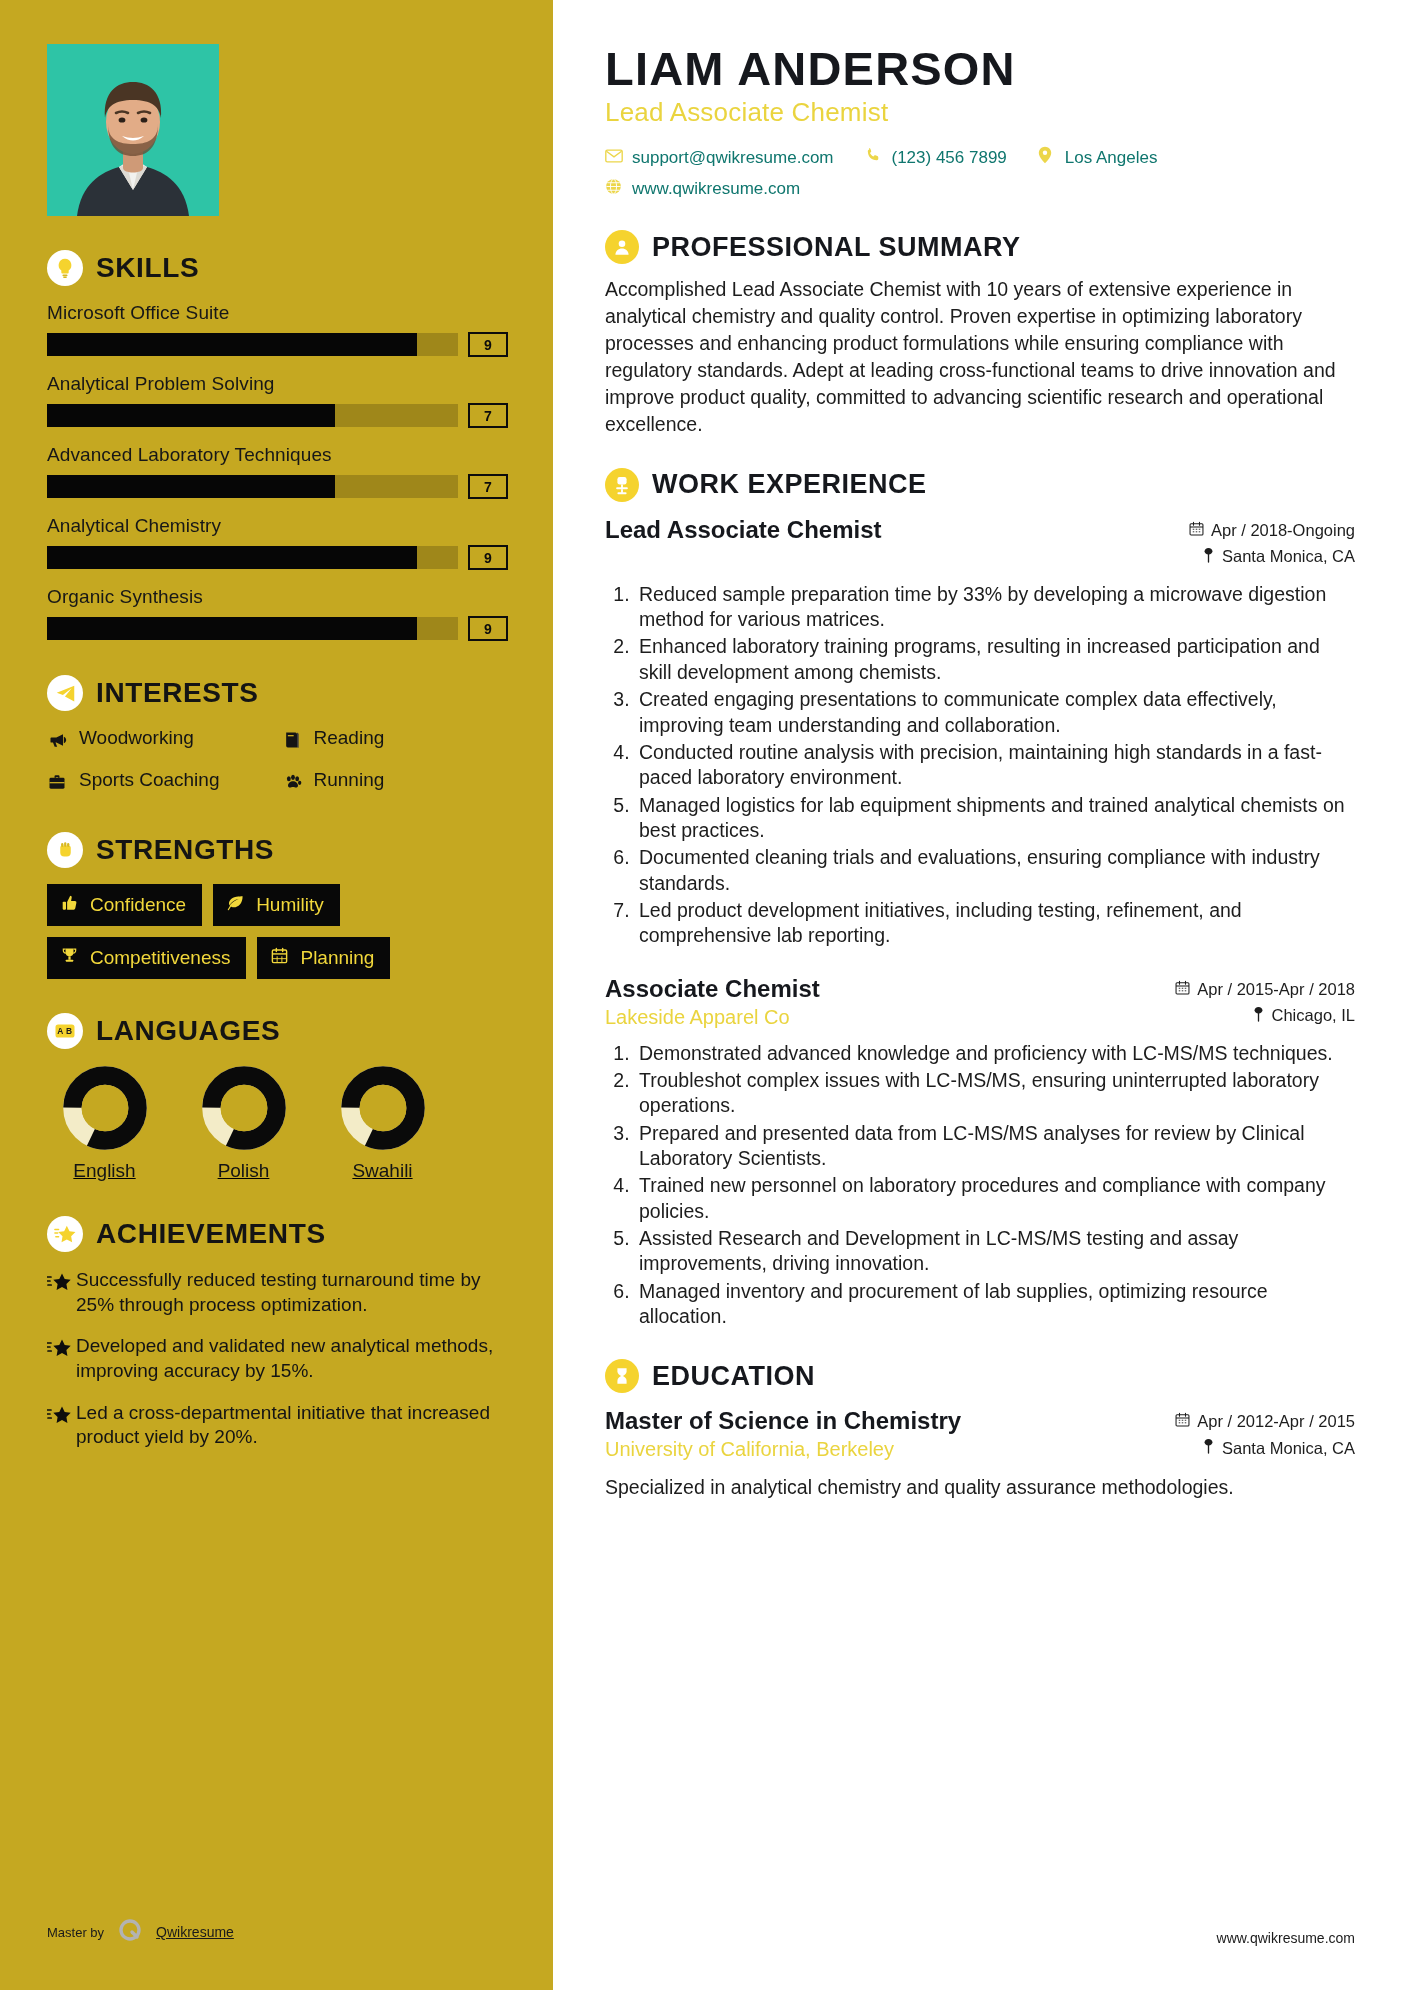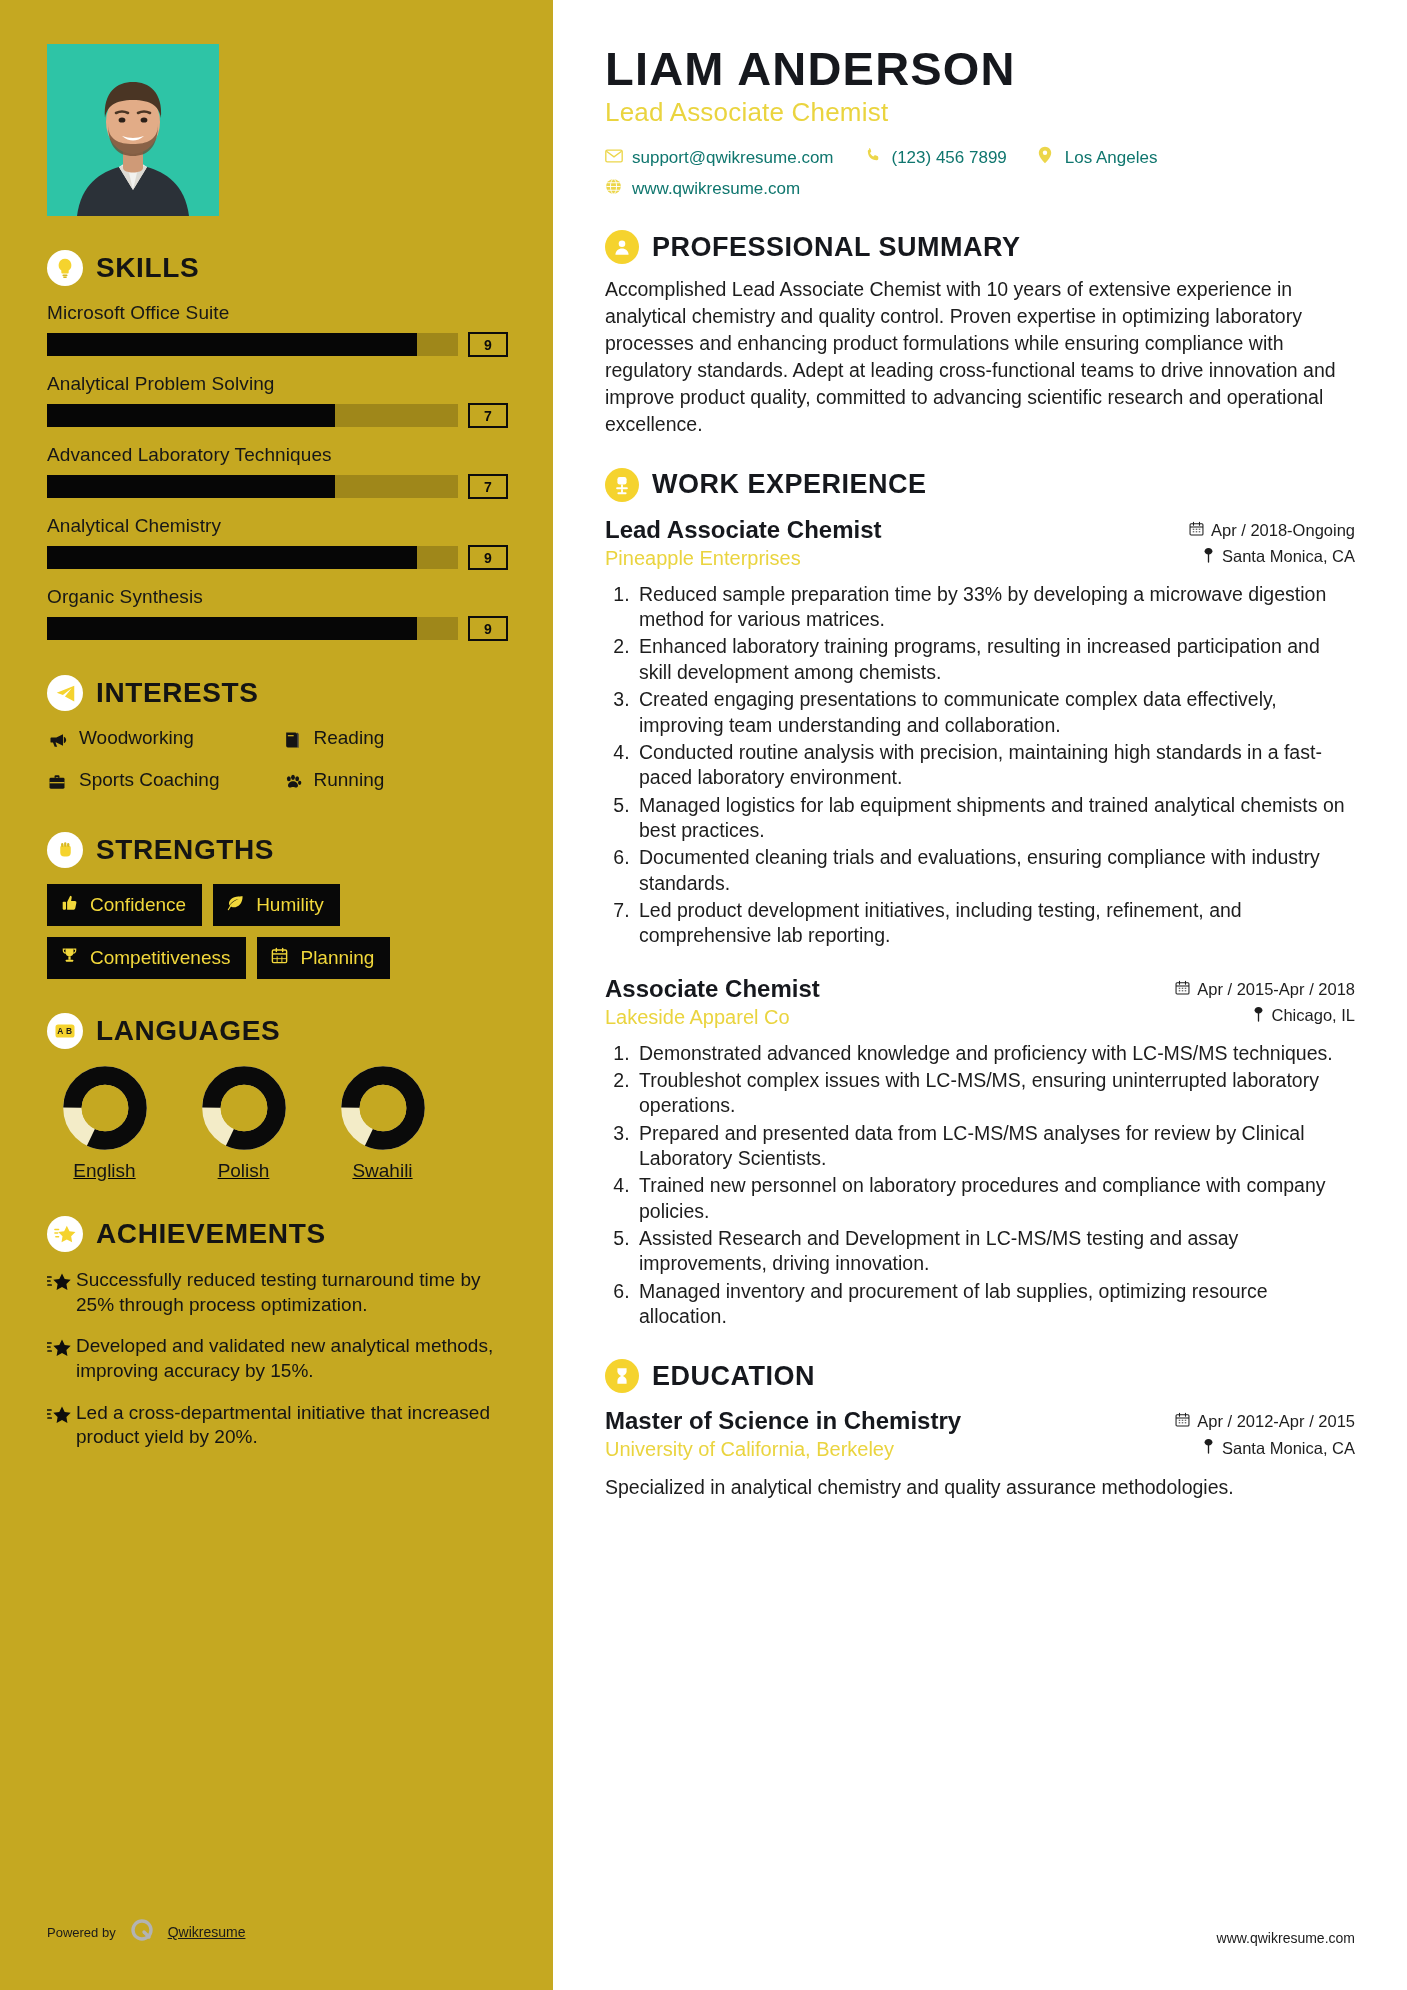--- a/index.html
+++ b/index.html
@@ -568,21 +568,21 @@
                 <path d="M15 1.5l2.7 5.4 6 .8-4.3 4.2 1 6-5.4-2.8-5.4 2.8 1-6-4.3-4.2 6-.8z" fill="#0d0d0d"></path>
                 <path d="M0 5h4M0 9h3M1 13h3.2" stroke="#0d0d0d" stroke-width="1.7" stroke-linecap="round"></path>
               </svg>
           </span>
           <span class="ach-text">Led a cross-departmental initiative that increased product yield by 20%.</span>
         </div>
       </div>
     </section>
 
     <div class="footer-left">
-      <span class="powered">Powered by</span>
+      <span class="powered">Master by</span>
       <span>
         <svg width="24" height="24" viewBox="0 0 24 24">
             <circle cx="12" cy="12" r="9" fill="none" stroke="#b3b3b3" stroke-width="3.4"></circle>
             <path d="M14 14l5 5" stroke="#b3b3b3" stroke-width="3.4" stroke-linecap="round"></path>
           </svg>
       </span>
       <a class="qwik-link" href="#">Qwikresume</a>
     </div>
   </aside>
 
@@ -658,21 +658,20 @@
               <path d="M8 21h8" stroke="#ffffff" stroke-width="2" stroke-linecap="round"></path>
             </svg>
         </span>
         <span class="msec-title">WORK EXPERIENCE</span>
       </div>
 
       <div class="job">
         <div class="job-top">
           <div class="job-left">
             <div class="job-title">Lead Associate Chemist</div>
-            <div class="job-org">Pineapple Enterprises</div>
           </div>
           <div class="job-right">
             <div class="meta">
               <span class="ico">
                 <svg width="15" height="15" viewBox="0 0 20 20">
                     <rect x="1.4" y="3.6" width="17.2" height="15" rx="1.4" fill="none" stroke="#1d1d1d" stroke-width="1.4"></rect>
                     <path d="M1.4 8h17.2" stroke="#1d1d1d" stroke-width="1.4"></path>
                     <path d="M6 1.6v4M14 1.6v4" stroke="#1d1d1d" stroke-width="1.4" stroke-linecap="round"></path>
                     <path d="M5 11h2M9 11h2M13 11h2M5 14.4h2M9 14.4h2M13 14.4h2" stroke="#1d1d1d" stroke-width="1.2"></path>
                   </svg>

